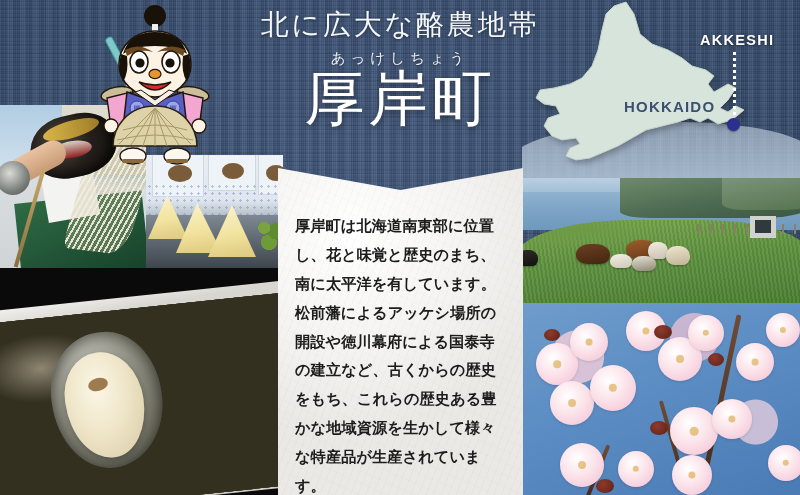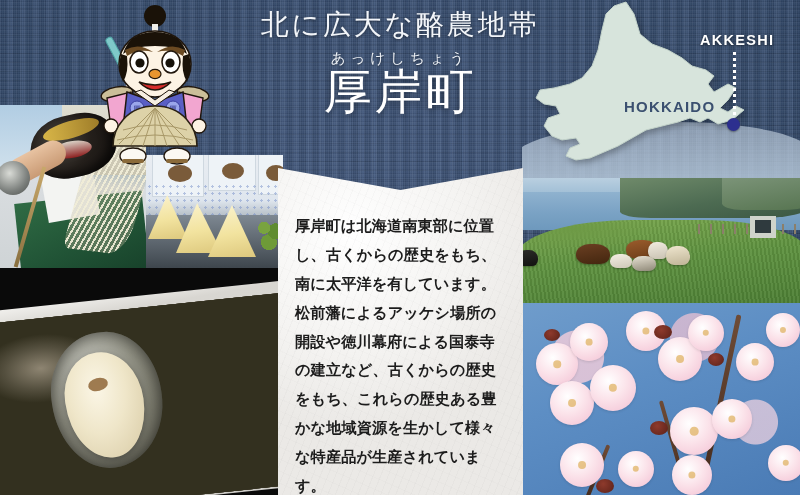--- a/index.html
+++ b/index.html
@@ -35,21 +35,21 @@
     color:#f2f5f9;font-size:28px;letter-spacing:.10em;white-space:nowrap;
     font-family:"DejaVu Serif","Liberation Serif",serif;font-weight:400;
     text-shadow:0 1px 3px rgba(0,0,0,.45);
   }
   .kana{
     margin-top:5px;color:#eef2f7;font-size:14.5px;letter-spacing:.34em;
     font-family:"DejaVu Serif","Liberation Serif",serif;
     text-shadow:0 1px 2px rgba(0,0,0,.4);
   }
   .town{
-    margin-top:-2px;color:#ffffff;font-size:48px;letter-spacing:.06em;line-height:1.08;
+    margin-top:-2px;color:#ffffff;font-size:60px;letter-spacing:.06em;line-height:1.08;
     font-family:"DejaVu Serif","Liberation Serif",serif;font-weight:400;
     text-shadow:0 2px 6px rgba(0,0,0,.40);
   }
 
   
   .ph{position:absolute;overflow:hidden;}
   .ph i{position:absolute;display:block;}
 
   
   #p-lion{left:0;top:105px;width:146px;height:163px;
@@ -371,18 +371,18 @@
   </svg>
 
   <div class="head">
     <div class="catch">北に広大な酪農地帯</div>
     <div class="kana">あっけしちょう</div>
     <div class="town">厚岸町</div>
   </div>
 
   <div id="panel" class="notch">
     <div id="body-text">
-      <p>厚岸町は北海道南東部に位置し、古くからの歴史をもち、南に太平洋を有しています。</p>
+      <p>厚岸町は北海道南東部に位置し、花と味覚と歴史のまち、南に太平洋を有しています。</p>
       <p>松前藩によるアッケシ場所の開設や徳川幕府による国泰寺の建立など、古くからの歴史をもち、これらの歴史ある豊かな地域資源を生かして様々な特産品が生産されています。</p>
     </div>
   </div>
 
 </div>
 
 </body></html>

